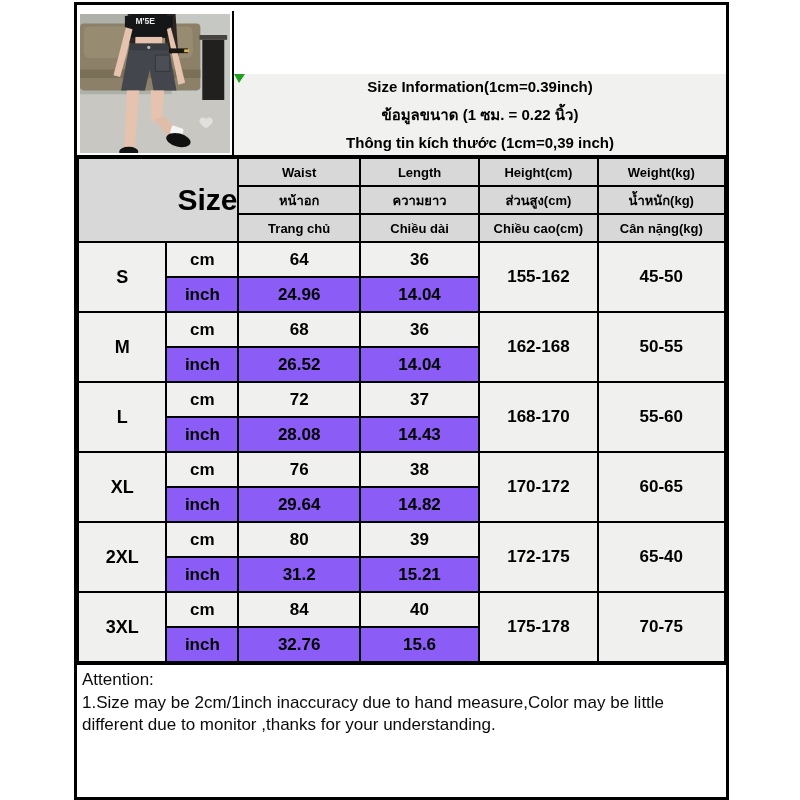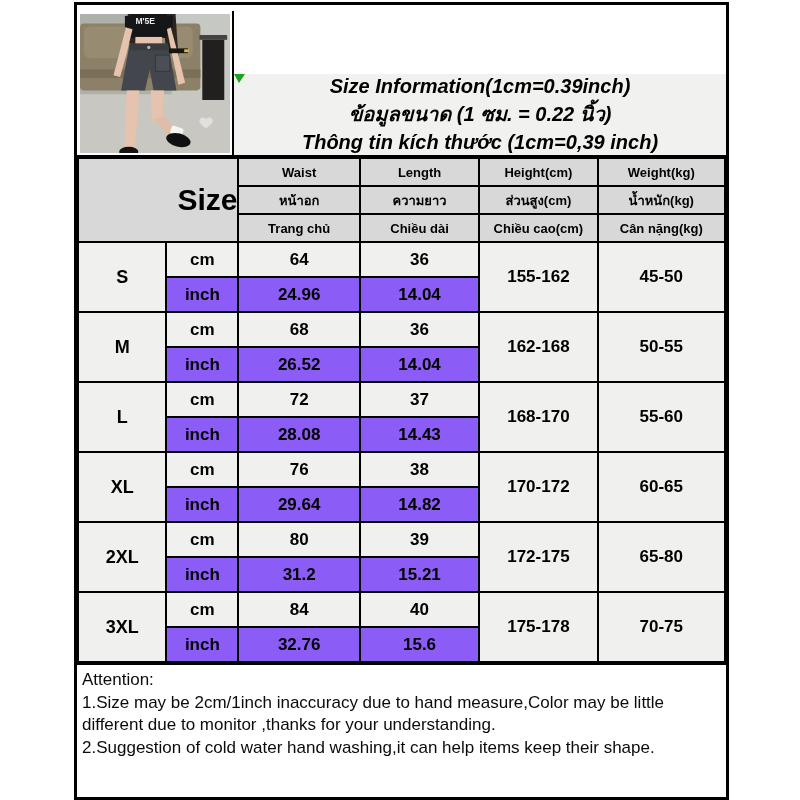--- a/index.html
+++ b/index.html
@@ -15,21 +15,21 @@
   .top{display:flex;height:150px;border-bottom:2px solid #000;align-items:flex-end;}
   .photo{
     width:157px;flex:none;border-right:2px solid #000;background:#fff;
     padding:3px 2px 2px 3px;box-sizing:border-box;position:relative;
   }
   .photo svg{display:block;width:100%;height:100%;}
   .titles{
     flex:1;background:#f1f1ef;display:flex;flex-direction:column;
     justify-content:center;align-items:center;gap:3px;position:relative;
   }
-  .titles .t{font-weight:bold;font-size:20px;line-height:25px;white-space:nowrap;font-style:italic;}
+  .titles .t{font-weight:bold;font-size:15px;line-height:25px;white-space:nowrap;}
   .corner-flag{
     position:absolute;top:0;left:0;width:0;height:0;
     border-left:5px solid transparent;border-right:6px solid transparent;
     border-top:9px solid #1fa01f;
   }
   
   table.size-table{
     width:100%;border-collapse:collapse;table-layout:fixed;
   }
   .size-table th,.size-table td{
@@ -196,21 +196,21 @@
           <td>inch</td>
           <td>29.64</td>
           <td>14.82</td>
         </tr>
         <tr class="row-cm">
           <td class="size-cell" rowspan="2">2XL</td>
           <td>cm</td>
           <td>80</td>
           <td>39</td>
           <td class="span-cell" rowspan="2">172-175</td>
-          <td class="span-cell" rowspan="2">65-80</td>
+          <td class="span-cell" rowspan="2">65-40</td>
         </tr>
         <tr class="row-inch">
           <td>inch</td>
           <td>31.2</td>
           <td>15.21</td>
         </tr>
         <tr class="row-cm">
           <td class="size-cell" rowspan="2">3XL</td>
           <td>cm</td>
           <td>84</td>
@@ -222,16 +222,15 @@
           <td>inch</td>
           <td>32.76</td>
           <td>15.6</td>
         </tr>
       </tbody>
   </table>
 
   <div class="attention">
     <div>Attention:</div>
     <div>1.Size may be 2cm/1inch inaccuracy due to hand measure,Color may be little different due to monitor ,thanks for your understanding.</div>
-    <div>2.Suggestion of cold water hand washing,it can help items keep their shape.</div>
   </div>
 
 </div>
 
 </body></html>

